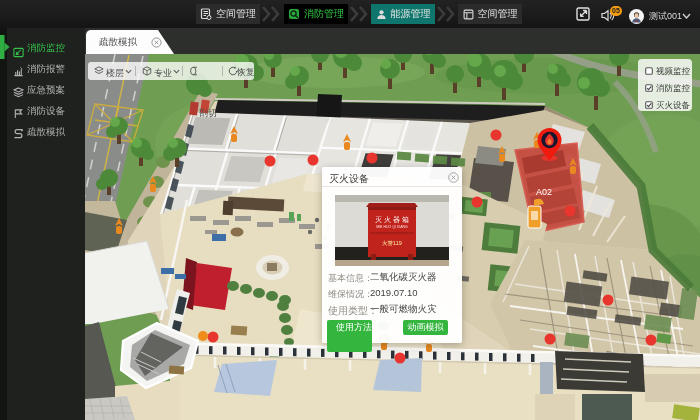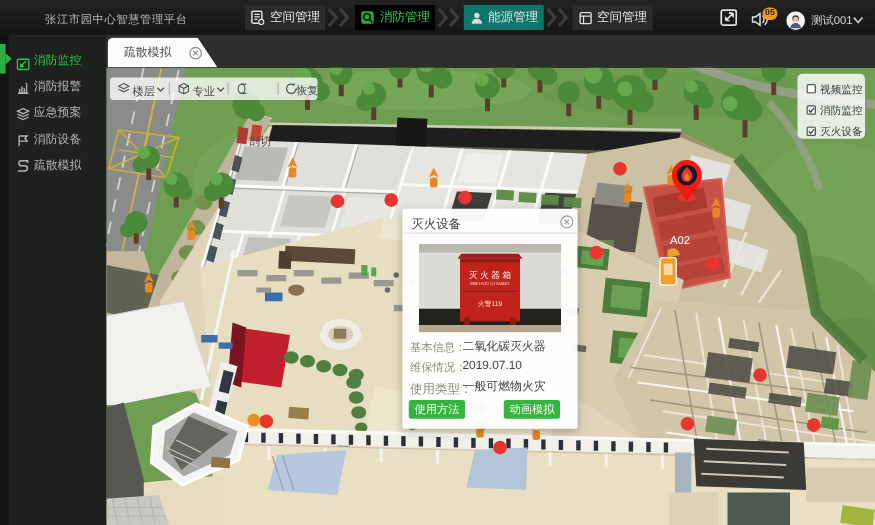--- a/index.html
+++ b/index.html
@@ -6,21 +6,20 @@
   html,body { width:700px; height:420px; overflow:hidden; font-family:"Liberation Sans",sans-serif; background:#1b1b1b; }
   #app { position:relative; width:700px; height:420px; }
   .abs { position:absolute; white-space:nowrap; }
 </style>
 </head>
 <body>
 <div id="app">
 
 <div class="abs" style="left:0;top:0;width:700px;height:28px;background:linear-gradient(#222,#151515);"></div>
 
-<div class="abs" style="left:36px;top:9px;color:#b9b9b9;font-size:9px;letter-spacing:0.5px;">张江市园中心智慧管理平台</div>
 
 <div class="abs" style="left:196px;top:4px;width:64px;height:20px;background:#2b2b2b;display:flex;align-items:center;justify-content:center;">
   <svg width="12" height="12" viewBox="0 0 12 12" style="margin-right:4px">
         <rect x="1.5" y="1" width="8" height="9.5" rx="1" fill="none" stroke="#dcdcdc" stroke-width="1.2"></rect>
         <path d="M3.5 3.5h4.5M3.5 5.5h4.5M3.5 7.5h2.5" stroke="#dcdcdc" stroke-width="1"></path>
         <circle cx="9" cy="9.5" r="2" fill="#2b2b2b" stroke="#dcdcdc" stroke-width="1"></circle>
       </svg>
   <span style="color:#e2e2e2;font-size:10px;">空间管理</span>
 </div>
 
@@ -691,17 +690,17 @@
 
 <div class="abs" style="left:328px;top:272px;font-size:9px;color:#8f8b83;">基本信息：</div>
 <div class="abs" style="left:370px;top:271px;font-size:9.5px;color:#3f3f3f;">二氧化碳灭火器</div>
 
 <div class="abs" style="left:328px;top:288px;font-size:9px;color:#8f8b83;">维保情况：</div>
 <div class="abs" style="left:370px;top:287px;font-size:9.5px;color:#3f3f3f;">2019.07.10</div>
 
 <div class="abs" style="left:328px;top:304px;font-size:10px;color:#8f8b83;">使用类型：</div>
 <div class="abs" style="left:370px;top:303px;font-size:9.5px;color:#3f3f3f;">一般可燃物火灾</div>
 
-<div class="abs" style="left:327px;top:320px;width:45px;height:15px;background:#33b53e;border-radius:2px;color:#fff;font-size:9px;text-align:center;line-height:15px;">使用方法</div>
+<div class="abs" style="left:327px;top:320px;width:45px;height:32px;background:#33b53e;border-radius:2px;color:#fff;font-size:9px;text-align:right;line-height:15px;">使用方法</div>
 
 <div class="abs" style="left:403px;top:320px;width:45px;height:15px;background:#33b53e;border-radius:2px;color:#fff;font-size:9px;text-align:center;line-height:15px;">动画模拟</div>
 
 </div>
 
 </body></html>

